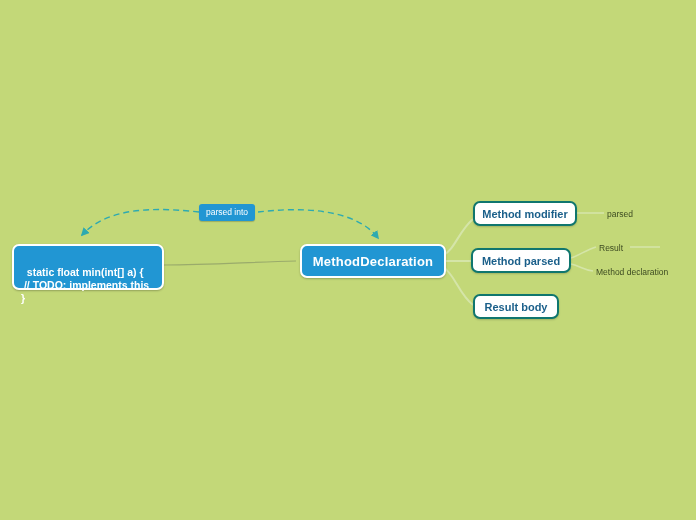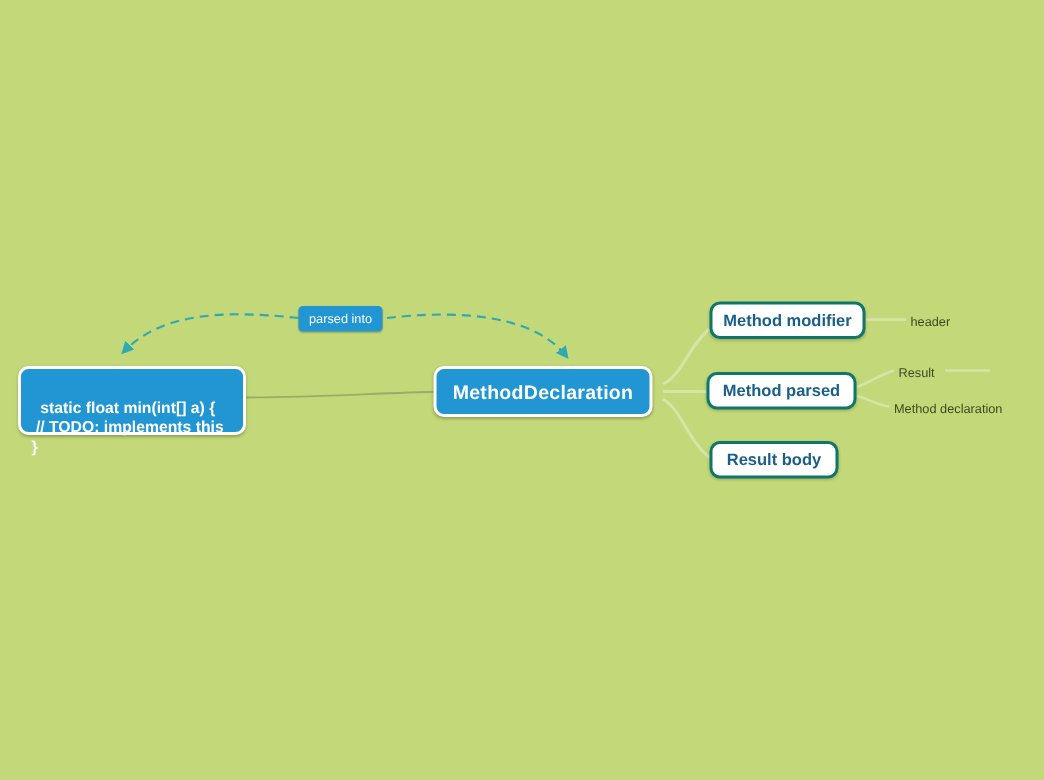--- a/index.html
+++ b/index.html
@@ -43,21 +43,21 @@
     border: 2px solid #0f766e;
     border-radius: 7px;
     color: #1a5f8a;
     font-weight: bold;
     display: flex;
     align-items: center;
     justify-content: center;
     box-shadow: 0 1px 2px rgba(0,0,0,0.18);
   }
   #node-root {
-    left: 289px;
+    left: 300px;
     top: 244px;
     width: 146px;
     height: 34px;
     font-size: 13px;
     letter-spacing: 0.2px;
   }
   #node-code {
     left: 12px;
     top: 244px;
     width: 152px;
@@ -157,18 +157,18 @@
 </div>
 
 <div class="node box-white" id="node-header">
   <span>Method parsed</span>
 </div>
 
 <div class="node box-white" id="node-body">
   <span>Result body</span>
 </div>
 
-<div class="leaf" id="leaf-static">header</div>
+<div class="leaf" id="leaf-static">parsed</div>
 <div class="leaf" id="leaf-result">Result</div>
 <div class="leaf" id="leaf-float">Float</div>
 <div class="leaf" id="leaf-methdec">Method declaration</div>
 
 <div class="edge-label" id="label-parsed">parsed into</div>
 
 </body></html>

